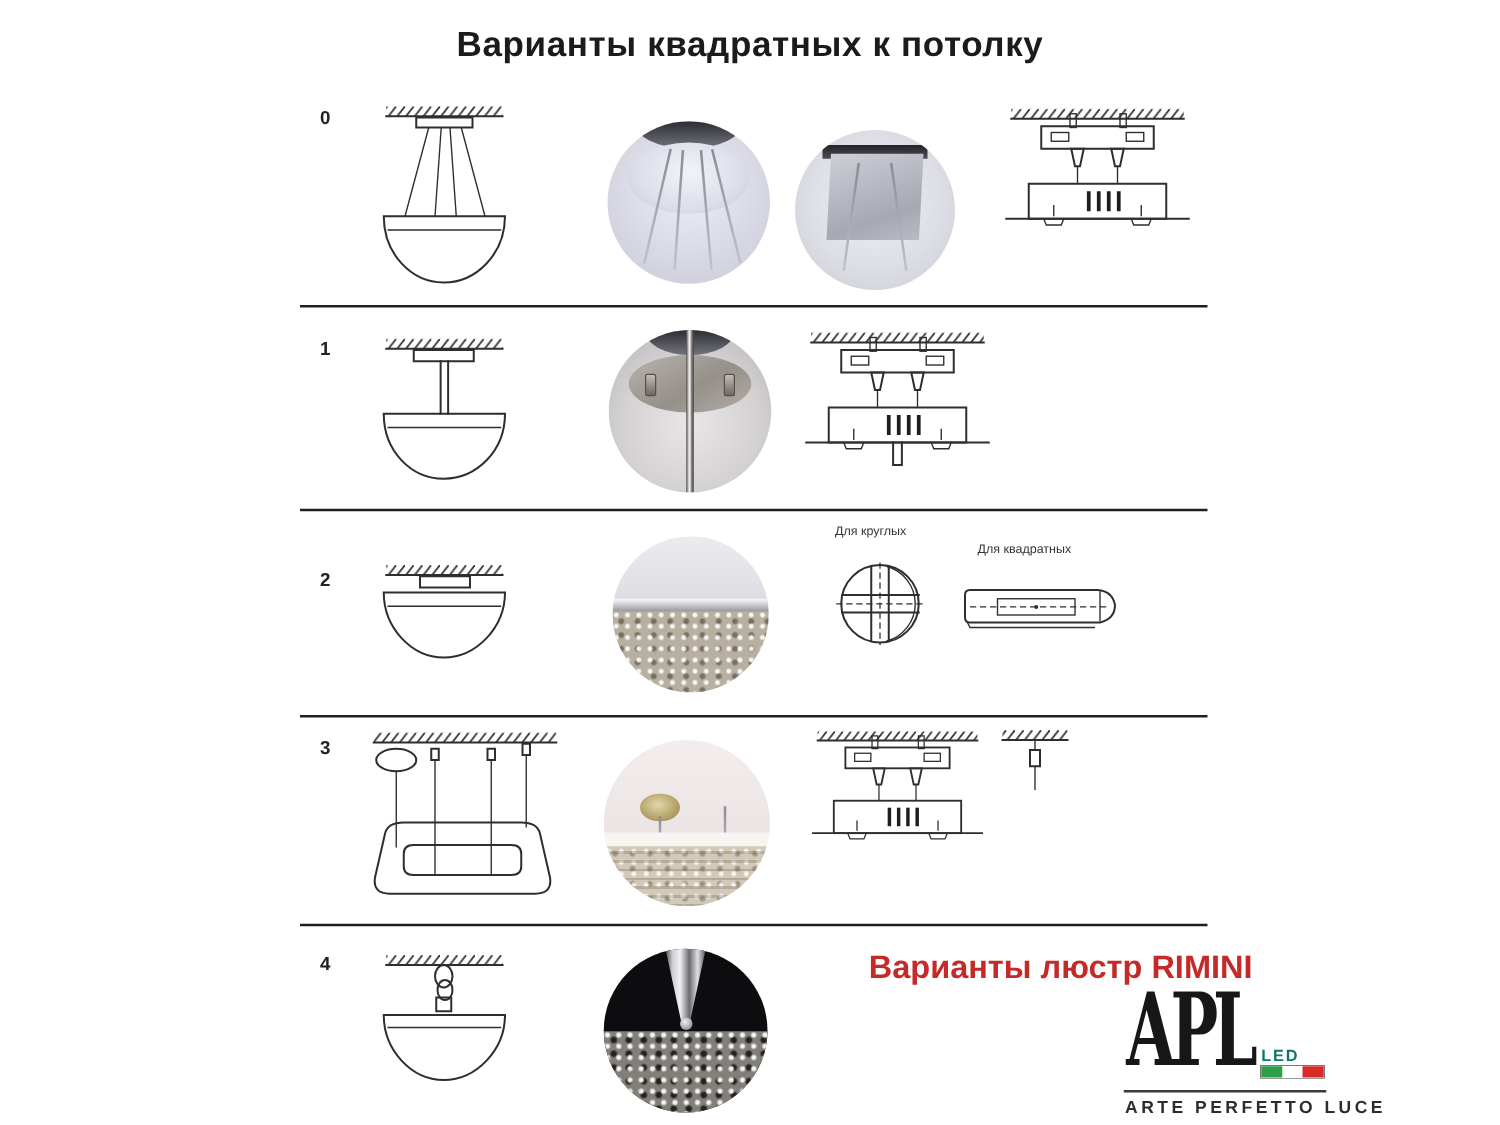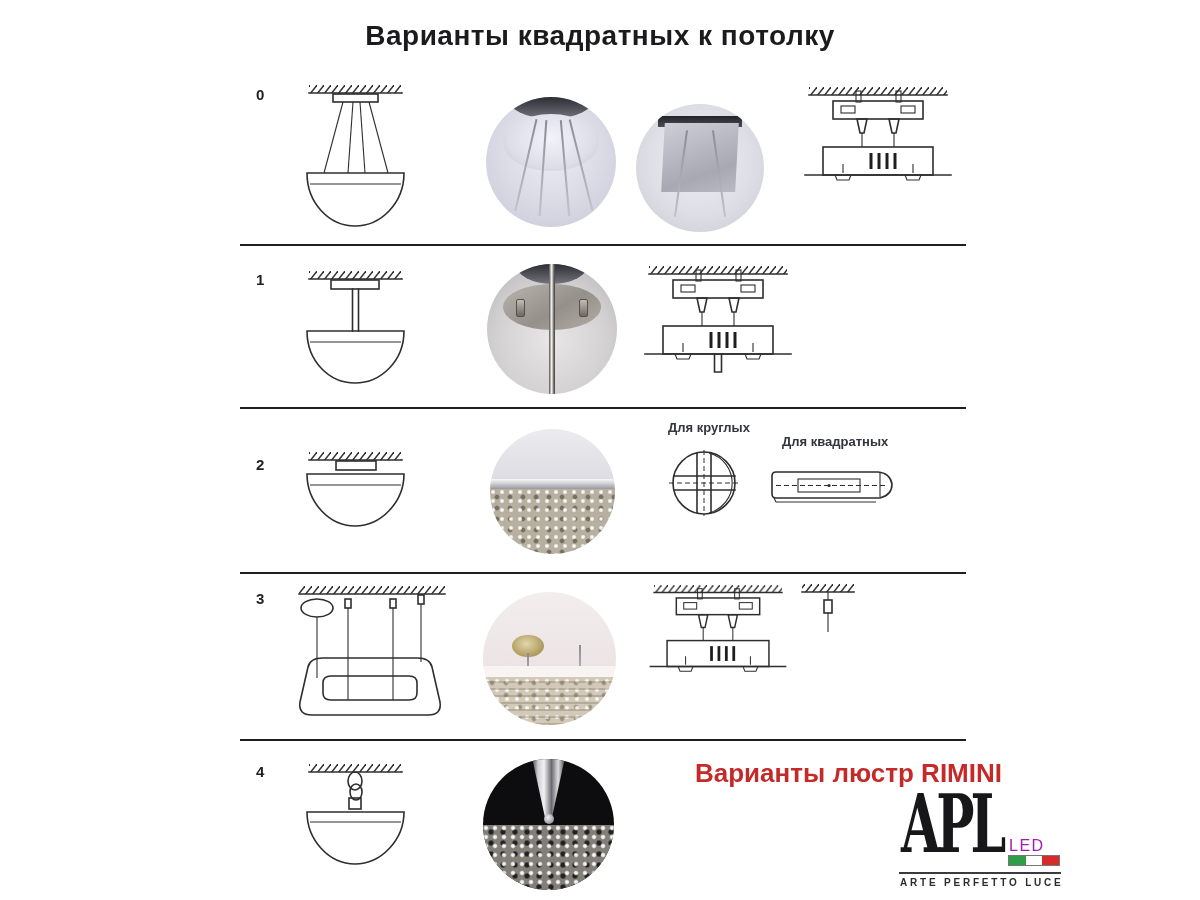--- a/index.html
+++ b/index.html
@@ -4,21 +4,21 @@
 <style>
   html,body{margin:0;padding:0;}
   body{
     width:1200px;height:900px;position:relative;background:#ffffff;
     font-family:"Liberation Sans", sans-serif;color:#1c1c1c;overflow:hidden;
   }
   .abs{position:absolute;}
   
   .title{left:0;top:20px;width:1200px;text-align:center;font-size:28px;font-weight:600;letter-spacing:.5px;color:#1b1b1d;}
   .row-num{font-size:15px;font-weight:700;color:#222;}
-  .mini-label{font-size:13px;font-weight:700;color:#33343c;}
+  .mini-label{font-size:10px;font-weight:400;color:#33343c;}
   .collection{left:695px;top:758px;font-size:26px;font-weight:600;color:#c42a28;white-space:nowrap;}
   
   .sep{left:240px;width:726px;height:2px;background:#1f1f1f;}
   
   svg.draw{overflow:visible;}
   svg.draw .s{stroke:#2e2e2e;stroke-width:1.6;fill:none;stroke-linecap:square;}
   svg.draw .thin{stroke:#2e2e2e;stroke-width:1.1;fill:none;}
   svg.draw .thick{stroke:#1e1e1e;stroke-width:3;fill:none;}
   svg.draw .dash{stroke:#2e2e2e;stroke-width:1;fill:none;stroke-dasharray:5 3;}
   
@@ -54,25 +54,25 @@
     background:linear-gradient(90deg,#17171a 0%,#cfcfd4 22%,#f2f2f5 38%,#6a6a70 58%,#dfdfe3 76%,#1d1d20 100%);}
   .cone-ball{left:46.5%;top:42%;width:8%;height:8%;border-radius:50%;background:radial-gradient(circle at 40% 35%,#f0f0f2,#77777c);}
   .crystal4{left:0;bottom:0;width:100%;height:50%;background-color:#827e78;
     background-image:radial-gradient(circle at 3px 3px,rgba(250,250,252,.95) 1.3px,rgba(255,255,255,0) 2.8px),
                      radial-gradient(circle at 8px 7px,rgba(10,10,12,.8) 1.8px,rgba(0,0,0,0) 3.4px);
     background-size:9px 9px,12px 11px;}
   
   .logo{left:899px;top:796px;width:164px;height:98px;}
   .logo-apl{position:absolute;left:2px;top:-12px;font-family:"DejaVu Serif",serif;font-weight:700;font-size:62px;letter-spacing:-5px;color:#17171a;transform:scale(.82,1.3);transform-origin:left top;line-height:1;}
   .logo-led-block{position:absolute;left:110px;top:42px;}
-  .logo-led{font-size:16px;font-weight:400;letter-spacing:1.5px;color:#a21caf;line-height:1;}
+  .logo-led{font-size:13px;font-weight:700;letter-spacing:1.5px;color:#0f766e;line-height:1;}
   .logo-flag{width:50px;height:9px;display:flex;margin-top:2px;box-shadow:0 0 0 1px #777;}
   .flag-seg{flex:1;}
   .logo-rule{position:absolute;left:0;top:76px;width:162px;height:2px;background:#3a3a3f;}
-  .logo-tagline{position:absolute;left:1px;top:81px;font-size:10px;font-weight:600;letter-spacing:2.8px;color:#2d2d31;white-space:nowrap;}
+  .logo-tagline{position:absolute;left:1px;top:81px;font-size:14px;font-weight:600;letter-spacing:2.8px;color:#2d2d31;white-space:nowrap;}
 </style>
 </head>
 <body>
 
 <svg width="0" height="0" style="position:absolute">
   <defs>
     <pattern id="hatch" width="7" height="9" patternUnits="userSpaceOnUse">
       <path d="M0,9 L7,0" stroke="#2e2e2e" stroke-width="1.4"></path>
     </pattern>
   </defs>

